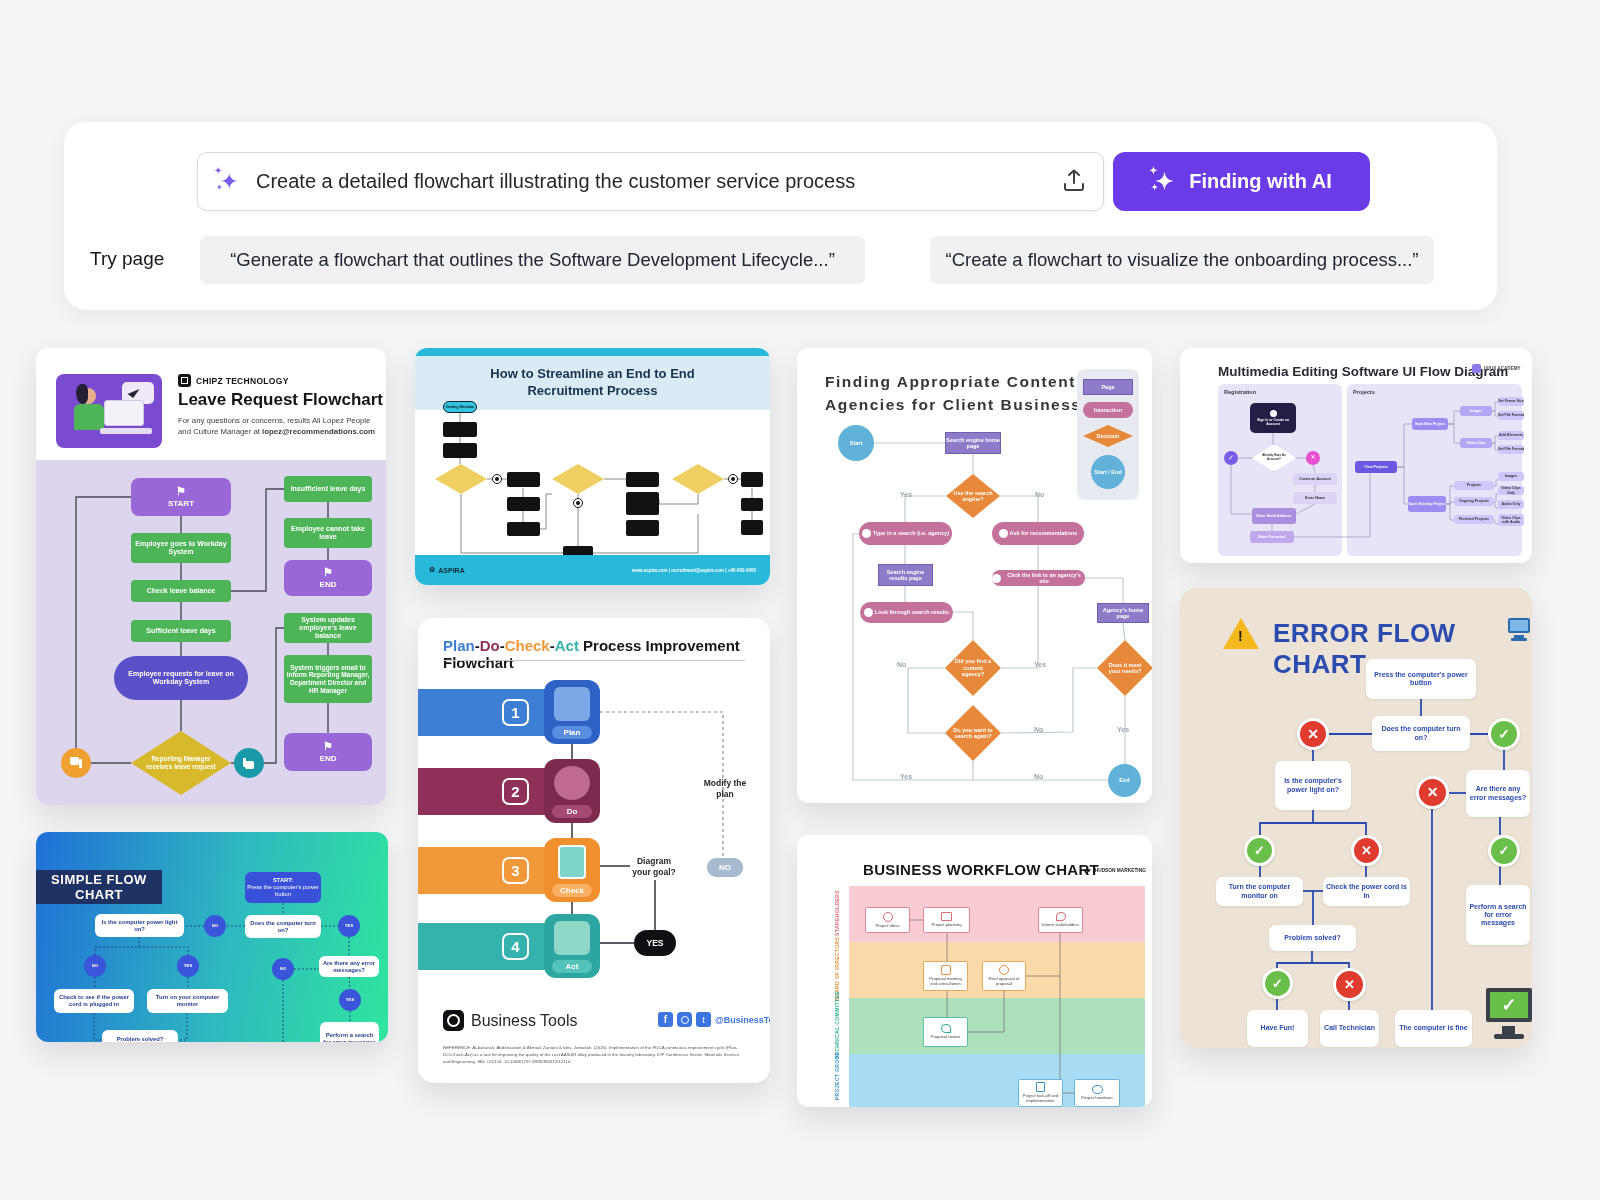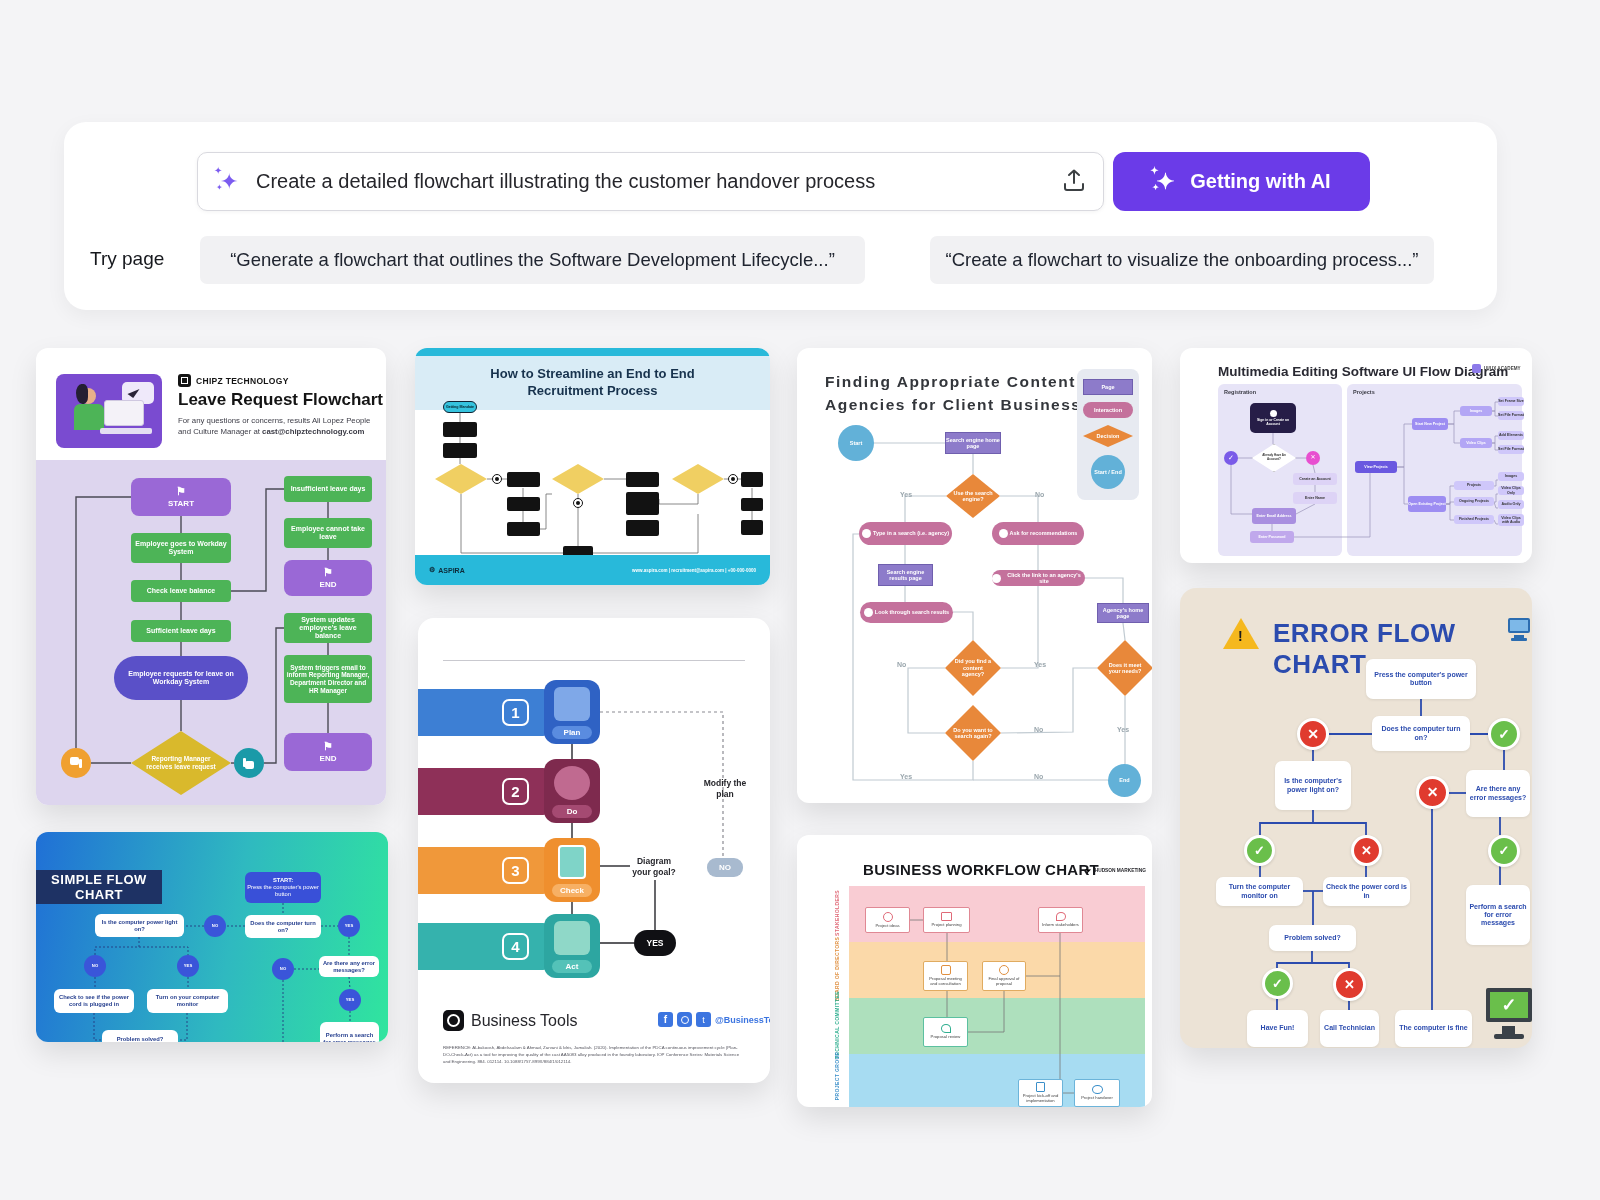--- a/index.html
+++ b/index.html
@@ -57,38 +57,38 @@
 
 <div class="page">
 
   <div class="abs top-panel">
     <div class="abs prompt-input">
       <span class="sparkle" style="color:#7c5cf0;">
         <span class="s1">✦</span>
           <span class="s2">✦</span>
           <span class="s3">✦</span>
       </span>
-      <span class="txt">Create a detailed flowchart illustrating the customer handover process</span>
+      <span class="txt">Create a detailed flowchart illustrating the customer service process</span>
       <span style="flex:none;">
         <svg width="22" height="24" viewBox="0 0 22 24">
             <g fill="none" stroke="#3c4043" stroke-width="2" stroke-linecap="round" stroke-linejoin="round">
               <path d="M11 15 V3"></path>
               <path d="M6 7 L11 2.5 L16 7"></path>
               <path d="M2 16 v4 a2 2 0 0 0 2 2 h14 a2 2 0 0 0 2-2 v-4"></path>
             </g>
           </svg>
       </span>
     </div>
     <button class="abs gen-btn">
       <span class="sparkle" style="color:#fff;">
         <span class="s1">✦</span>
           <span class="s2">✦</span>
           <span class="s3">✦</span>
       </span>
-      <span>Getting with AI</span>
+      <span>Finding with AI</span>
     </button>
     <div class="abs try-label">Try page</div>
     <div class="abs chip" style="left:866px;width:504px;">“Create a flowchart to visualize the onboarding process...”</div>
     <div class="abs chip" style="left:136px;width:665px;">“Generate a flowchart that outlines the Software Development Lifecycle...”</div>
   </div>
 
   <div class="card" style="left:36px;top:348px;width:350px;height:457px;">
 
     <div class="abs" style="left:20px;top:26px;width:106px;height:74px;background:#7a4bd0;border-radius:8px;">
       <div class="abs" style="left:66px;top:8px;width:32px;height:22px;background:#efe9fa;border-radius:5px;"></div>
@@ -101,21 +101,21 @@
     </div>
     <div class="abs flex" style="left:142px;top:26px;gap:5px;">
       <span style="width:13px;height:13px;background:#141414;border-radius:3px;display:inline-flex;align-items:center;justify-content:center;">
           <span style="width:5px;height:5px;border:1.5px solid #fff;display:block;"></span>
         </span>
       <span style="font-size:8.5px;font-weight:700;color:#141414;letter-spacing:.3px;">CHIPZ TECHNOLOGY</span>
     </div>
     <div class="abs" style="left:142px;top:42px;font-size:17px;font-weight:800;color:#141414;">Leave Request Flowchart</div>
     <div class="abs" style="left:142px;top:68px;width:200px;font-size:7.8px;color:#3c3c46;line-height:1.4;">
       <span>For any questions or concerns, results Ali Lopez People</span><br>
-      <span>and Culture Manager at </span><b>cast@chipztechnology.com</b>
+      <span>and Culture Manager at </span><b>lopez@recommendations.com</b>
     </div>
 
     <div class="abs" style="left:0;top:112px;width:350px;height:345px;background:#ddd5ee;">
       <svg class="wires" width="350" height="345">
         <g stroke="#4a4a55" stroke-width="1.4" fill="none">
           <polyline points="145,56 145,73"></polyline>
             <polyline points="145,103 145,120"></polyline>
             <polyline points="145,142 145,160"></polyline>
             <polyline points="145,182 145,196"></polyline>
             <polyline points="145,240 145,271"></polyline>
@@ -406,20 +406,24 @@
     <div class="node sf-circ" style="left:303px;top:157px;width:22px;height:22px;">YES</div>
     <div class="node sf-white" style="left:284px;top:190px;width:59px;height:33px;">Perform a search for error messages</div>
     <div class="node sf-white" style="left:66px;top:198px;width:76px;height:19px;">Problem solved?</div>
     <div class="node sf-circ" style="left:48px;top:230px;width:22px;height:22px;">NO</div>
     <div class="node sf-circ" style="left:141px;top:230px;width:22px;height:22px;">YES</div>
     <div class="node sf-navy" style="left:30px;top:258px;width:72px;height:20px;">Call a Technician</div>
     <div class="node sf-navy" style="left:212px;top:258px;width:100px;height:20px;">The computer is fine</div>
   </div>
 
   <div class="card" style="left:418px;top:618px;width:352px;height:465px;border-radius:16px;">
+    <div class="abs" style="left:25px;top:19px;font-size:15px;font-weight:800;color:#17181c;">
+      <span style="color:#3d7fd4;">Plan</span><span>-</span><span style="color:#8e3058;">Do</span><span>-</span><span style="color:#f0983a;">Check</span><span>-</span><span style="color:#35b2ad;">Act</span>
+      <span>Process Improvement Flowchart</span>
+    </div>
     <div class="abs" style="left:25px;top:42px;width:302px;height:1px;background:#c9c9cf;"></div>
     <svg class="wires" width="352" height="465">
       <g stroke="#26262b" stroke-width="1.4" fill="none">
         <polyline points="154,126 154,141"></polyline>
           <polyline points="154,205 154,220"></polyline>
           <polyline points="154,284 154,296"></polyline>
         <polyline points="182,248 212,248"></polyline>
           <polyline points="237,262 237,312"></polyline>
           <polyline points="216,325 182,325"></polyline>
       </g>

